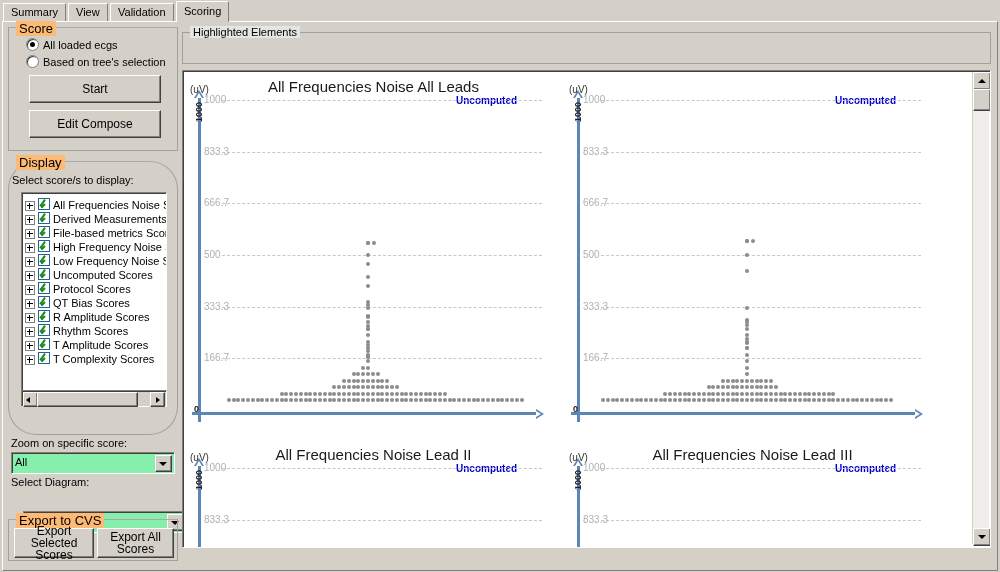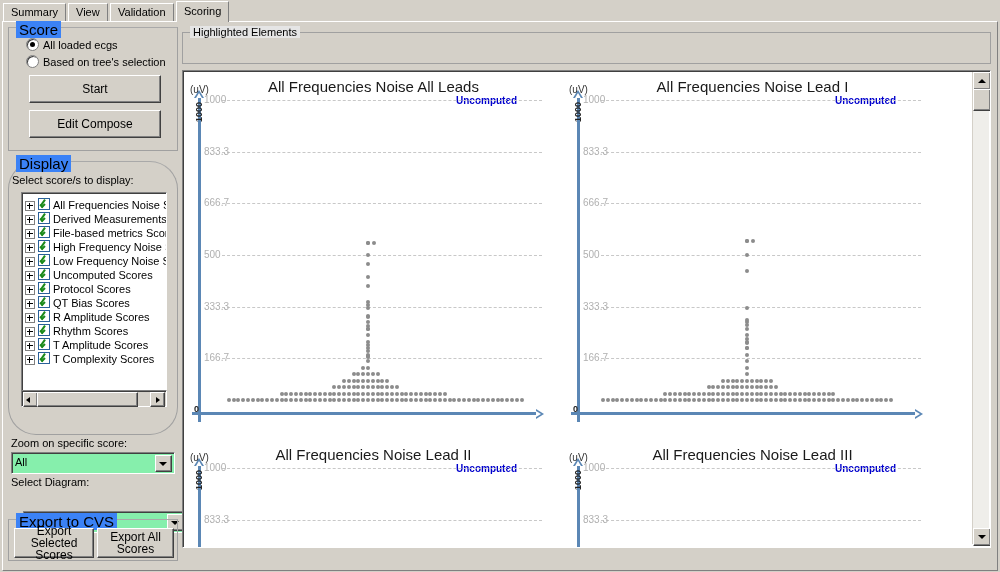--- a/index.html
+++ b/index.html
@@ -13,22 +13,22 @@
   .tab{position:absolute;top:3px;height:17px;line-height:17px;padding:0 7px;
        background:#d4d0c8;border:1px solid #fff;border-right-color:#808080;
        border-bottom-color:#808080;font-size:11px;white-space:nowrap;color:#000;}
   .tab.active{top:1px;height:20px;line-height:19px;background:#d4d0c8;
        border:1px solid #fff;border-right-color:#808080;border-bottom:none;z-index:5;font-weight:400;}
   .tabpage{position:absolute;left:2px;top:21px;width:994px;height:548px;
        background:#d4d0c8;border:1px solid #fff;border-right-color:#808080;border-bottom-color:#808080;}
 
   
   .group{position:absolute;border:1px solid #a0a0a0;border-top-color:#a9a9a9;}
-  .group > .glabel{position:absolute;top:-7px;left:7px;background:#3b82f6;
-       padding:0 3px;font-size:15px;color:#000;}
+  .group > .glabel{position:absolute;top:-7px;left:7px;background:#fdba74;
+       padding:0 3px;font-size:13px;color:#000;}
 
   
   .leftpanel{position:absolute;left:8px;top:9px;width:170px;height:541px;}
 
   .radio{position:absolute;font-size:11px;white-space:nowrap;}
   .radio .dot{display:inline-block;width:11px;height:11px;border-radius:50%;
        background:#fff;border:1px solid #808080;box-shadow:inset 1px 1px 0 #404040;
        vertical-align:-2px;margin-right:4px;position:relative;}
   .radio.on .dot:after{content:"";position:absolute;left:3px;top:3px;width:5px;height:5px;
        border-radius:50%;background:#000;}
@@ -394,21 +394,20 @@
             <div class="dot" style="left: 182px; top: 243px; background: rgb(140, 140, 140);"></div>
             <div class="dot" style="left: 182px; top: 252.3px; background: rgb(140, 140, 140);"></div>
             <div class="dot" style="left: 182px; top: 255.4px; background: rgb(140, 140, 140);"></div>
             <div class="dot" style="left: 182px; top: 270.9px; background: rgb(140, 140, 140);"></div>
             <div class="dot" style="left: 182px; top: 277.1px; background: rgb(140, 140, 140);"></div>
             <div class="dot" style="left: 182px; top: 281.75px; background: rgb(140, 140, 140);"></div>
             <div class="dot" style="left: 182px; top: 283.3px; background: rgb(140, 140, 140);"></div>
             <div class="dot" style="left: 188px; top: 168.6px; background: rgb(140, 140, 140);"></div>
           </div>
           <div class="chart" style="left: 379px; top: 0px;">
-            <div class="ctitle">All Frequencies Noise Lead I</div>
             <div class="cstatus" style="color: rgb(0, 0, 204); left: 272px; top: 23px;">Uncomputed</div>
             <div class="uvlab" style="left: 6px; top: 12px;">(uV)</div>
             <div class="gridline" style="left: 38px; top: 28px; width: 320px; border-top-color: rgb(200, 200, 200);"></div>
             <div class="ticklab" style="left: 20px; top: 22px; width: 36px; text-align: left; color: rgb(176, 176, 176);">1000</div>
             <div class="gridline" style="left: 38px; top: 79.677px; width: 320px; border-top-color: rgb(200, 200, 200);"></div>
             <div class="ticklab" style="left: 20px; top: 73.677px; width: 36px; text-align: left; color: rgb(176, 176, 176);">833.3</div>
             <div class="gridline" style="left: 38px; top: 131.323px; width: 320px; border-top-color: rgb(200, 200, 200);"></div>
             <div class="ticklab" style="left: 20px; top: 125.323px; width: 36px; text-align: left; color: rgb(176, 176, 176);">666.7</div>
             <div class="gridline" style="left: 38px; top: 183px; width: 320px; border-top-color: rgb(200, 200, 200);"></div>
             <div class="ticklab" style="left: 20px; top: 177px; width: 36px; text-align: left; color: rgb(176, 176, 176);">500</div>

